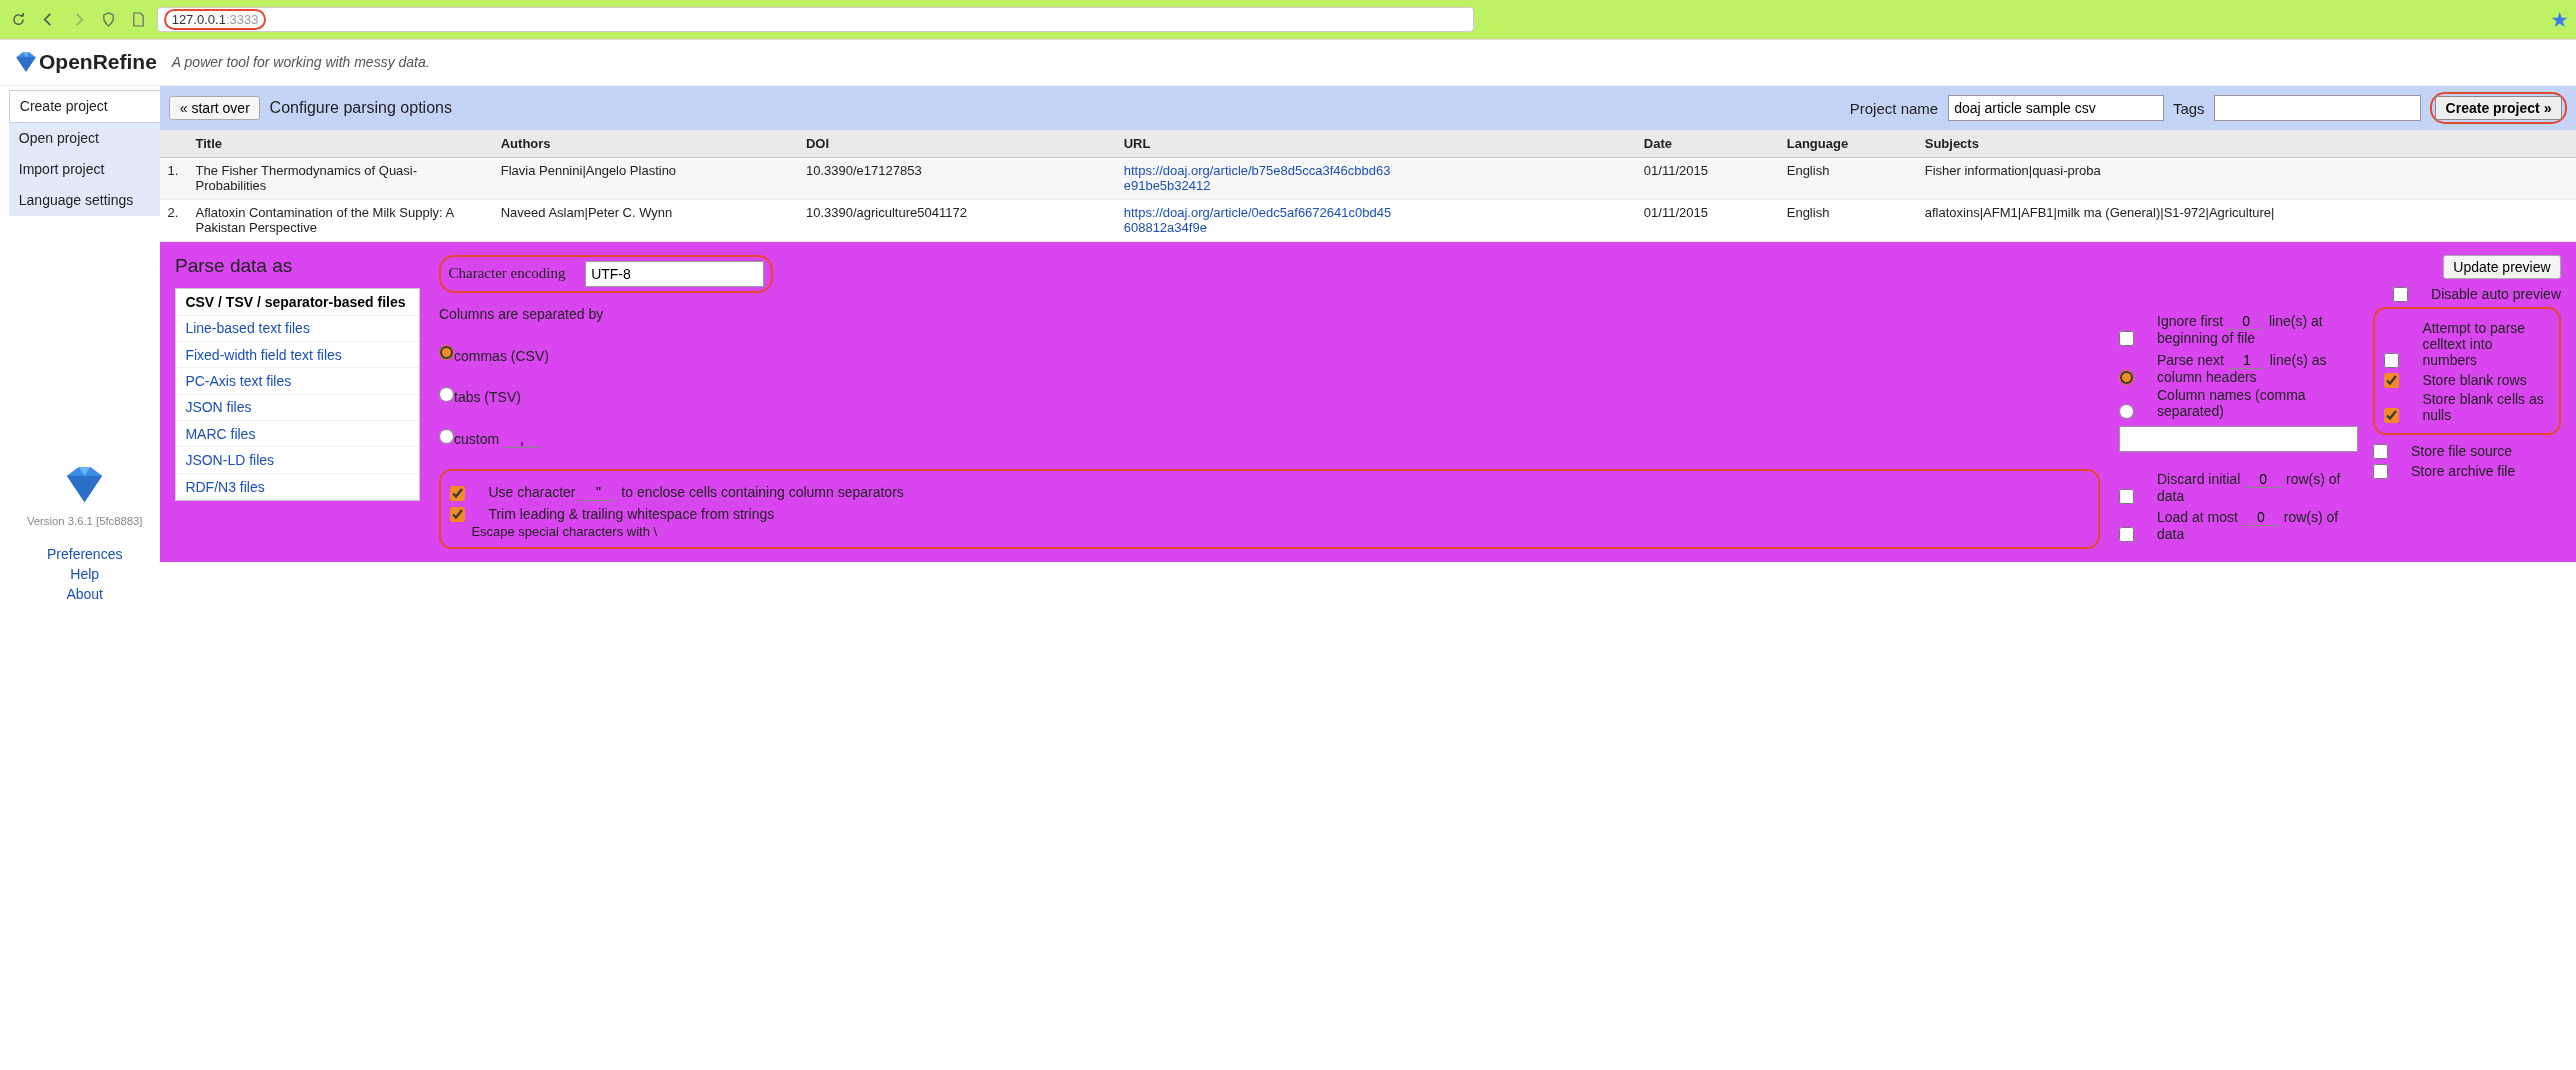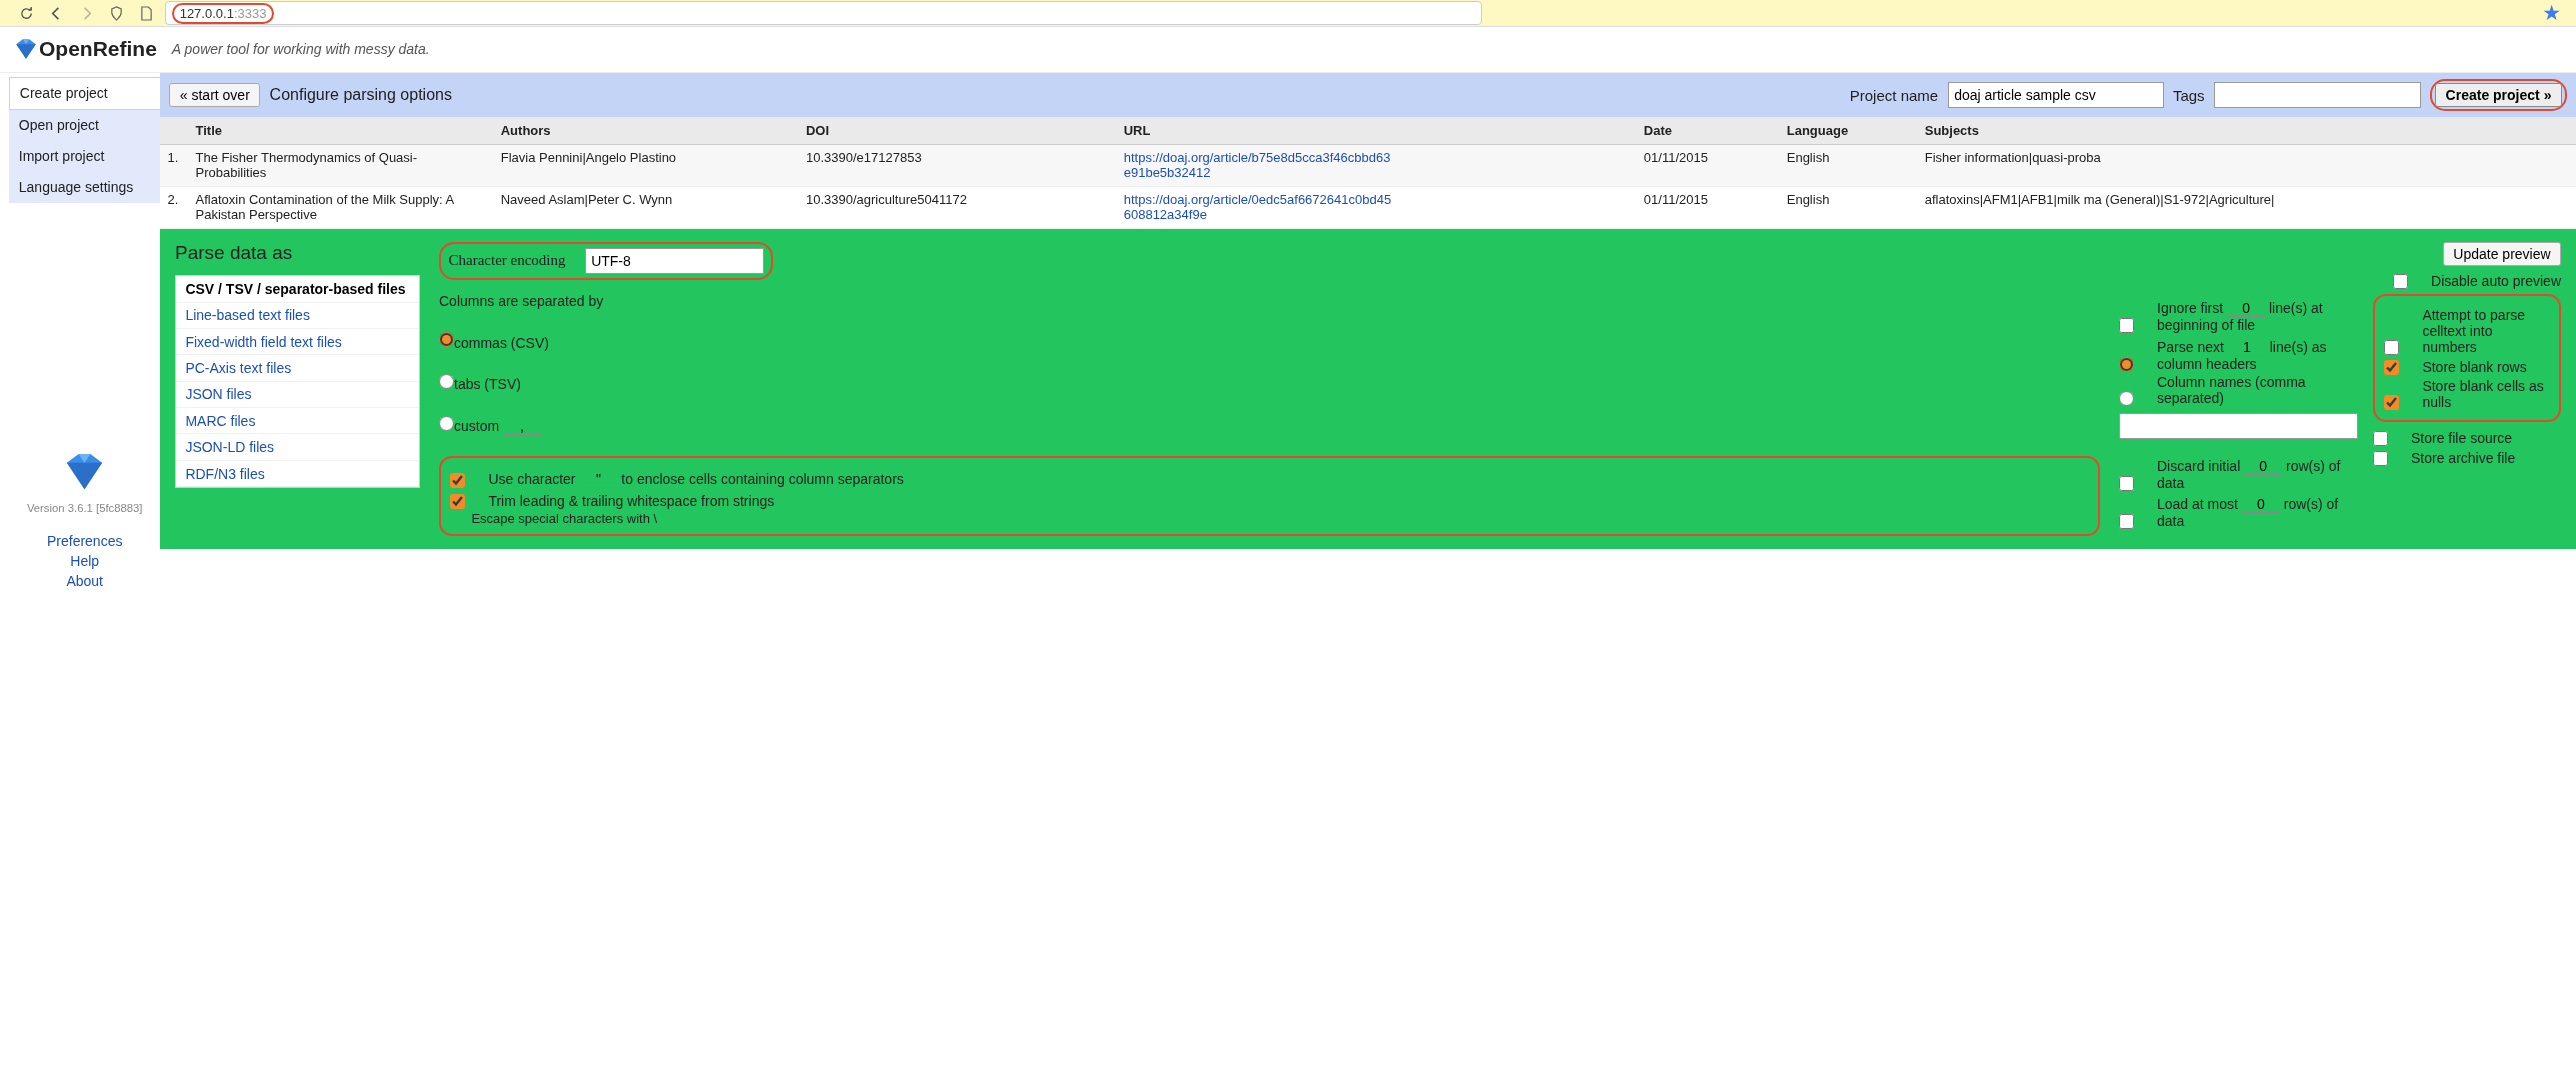--- a/index.html
+++ b/index.html
@@ -1,17 +1,17 @@
 <!DOCTYPE html>
 <html style="font-size:15px"><head>
 <meta charset="utf-8">
 <style>
 * { box-sizing: border-box; margin: 0; padding: 0; }
 body { font-family: Arial, Helvetica, sans-serif; font-size: 13px; color: #222; background: #fff; overflow-x: hidden; }
-.browser-bar { display: flex; align-items: center; height: 27px; background: #fef9c3; border-bottom: 0.9px solid #ddd; padding: 0 15px; gap: 7.5px; }
+.browser-bar { display: flex; align-items: center; height: 40px; background: #bef264; border-bottom: 0.9px solid #ddd; padding: 0 7px; gap: 7.5px; }
 .browser-bar .icon-btn { width: 22.6px; height: 22.6px; display: flex; align-items: center; justify-content: center; color: #555; cursor: pointer; }
 .url-bar { flex: 1; background: #fff; border: 0.9px solid #ccc; border-radius: 3.8px; height: 24.5px; display: flex; align-items: center; padding: 0 5.6px; font-size: 13px; color: #333; max-width: 1317px; }
 .url-highlight { border: 2.4px solid #e2492f; border-radius: 11.3px; padding: 0 5.6px; display: inline-flex; align-items: center; height: 21px; }
 .star-icon { color: #3b7ded; font-size: 21px; margin-left: auto; }
 .app-header { display: flex; align-items: center; padding: 9.4px 13px; gap: 15px; border-bottom: 0.9px solid #eee; }
 .app-logo { display: flex; align-items: center; gap: 0; }
 .diamond-icon { width: 26px; height: 26px; }
 .app-title { font-weight: bold; font-size: 21px; }
 .app-tagline { font-style: italic; color: #555; font-size: 14px; }
 .main-wrap { display: flex; }
@@ -31,21 +31,21 @@
 .toolbar-spacer { flex: 1; }
 .toolbar-label { font-size: 15px; }
 .text-input { background: #fff; border: 0.9px solid #999; padding: 2.8px 5.6px; font-size: 14px; height: 26px; }
 .create-btn-wrap { border: 2.4px solid #e2492f; border-radius: 15px; padding: 1.9px 2.8px; }
 .create-btn { background: #eee; border: 0.9px solid #888; border-radius: 2.8px; padding: 2.8px 9.4px; font-size: 14px; font-weight: bold; cursor: pointer; }
 table.preview { width: 100%; border-collapse: collapse; font-size: 13px; }
 table.preview th { background: #eaeaea; text-align: left; padding: 5.6px 7.5px; font-weight: bold; border-bottom: 0.9px solid #ccc; }
 table.preview td { padding: 5.6px 7.5px; vertical-align: top; border-bottom: 0.9px solid #eee; }
 table.preview tr:nth-child(odd) td { background: #f7f7f7; }
 table.preview a { color: #1a4fb8; text-decoration: none; }
-.parse-panel { background: #22c55e; padding: 13px 15px; display: flex; gap: 19px; align-items: flex-start; }
+.parse-panel { background: #d946ef; padding: 13px 15px; display: flex; gap: 19px; align-items: flex-start; }
 .parse-left { width: 245px; flex-shrink: 0; }
 .parse-heading { font-size: 19px; margin-bottom: 11.3px; }
 .format-list { background: #fff; border: 0.9px solid #ccc; }
 .format-item { padding: 4.7px 9.4px; font-size: 14px; cursor: pointer; color: #1a4fb8; border-bottom: 0.9px solid #f0f0f0; }
 .format-item.selected { color: #000; font-weight: bold; background: #fff; }
 .parse-col { flex: 1; }
 .encoding-row { display: flex; align-items: center; gap: 0; border: 2.4px solid #e2492f; border-radius: 15px; padding: 3.8px 7.5px; width: fit-content; margin-bottom: 13px; }
 .encoding-label { font-size: 15px; padding-right: 19px; font-family: Liberation Serif, serif; }
 .encoding-input { width: 179px; }
 .opt-group { margin: 7.5px 0; font-size: 14px; }

